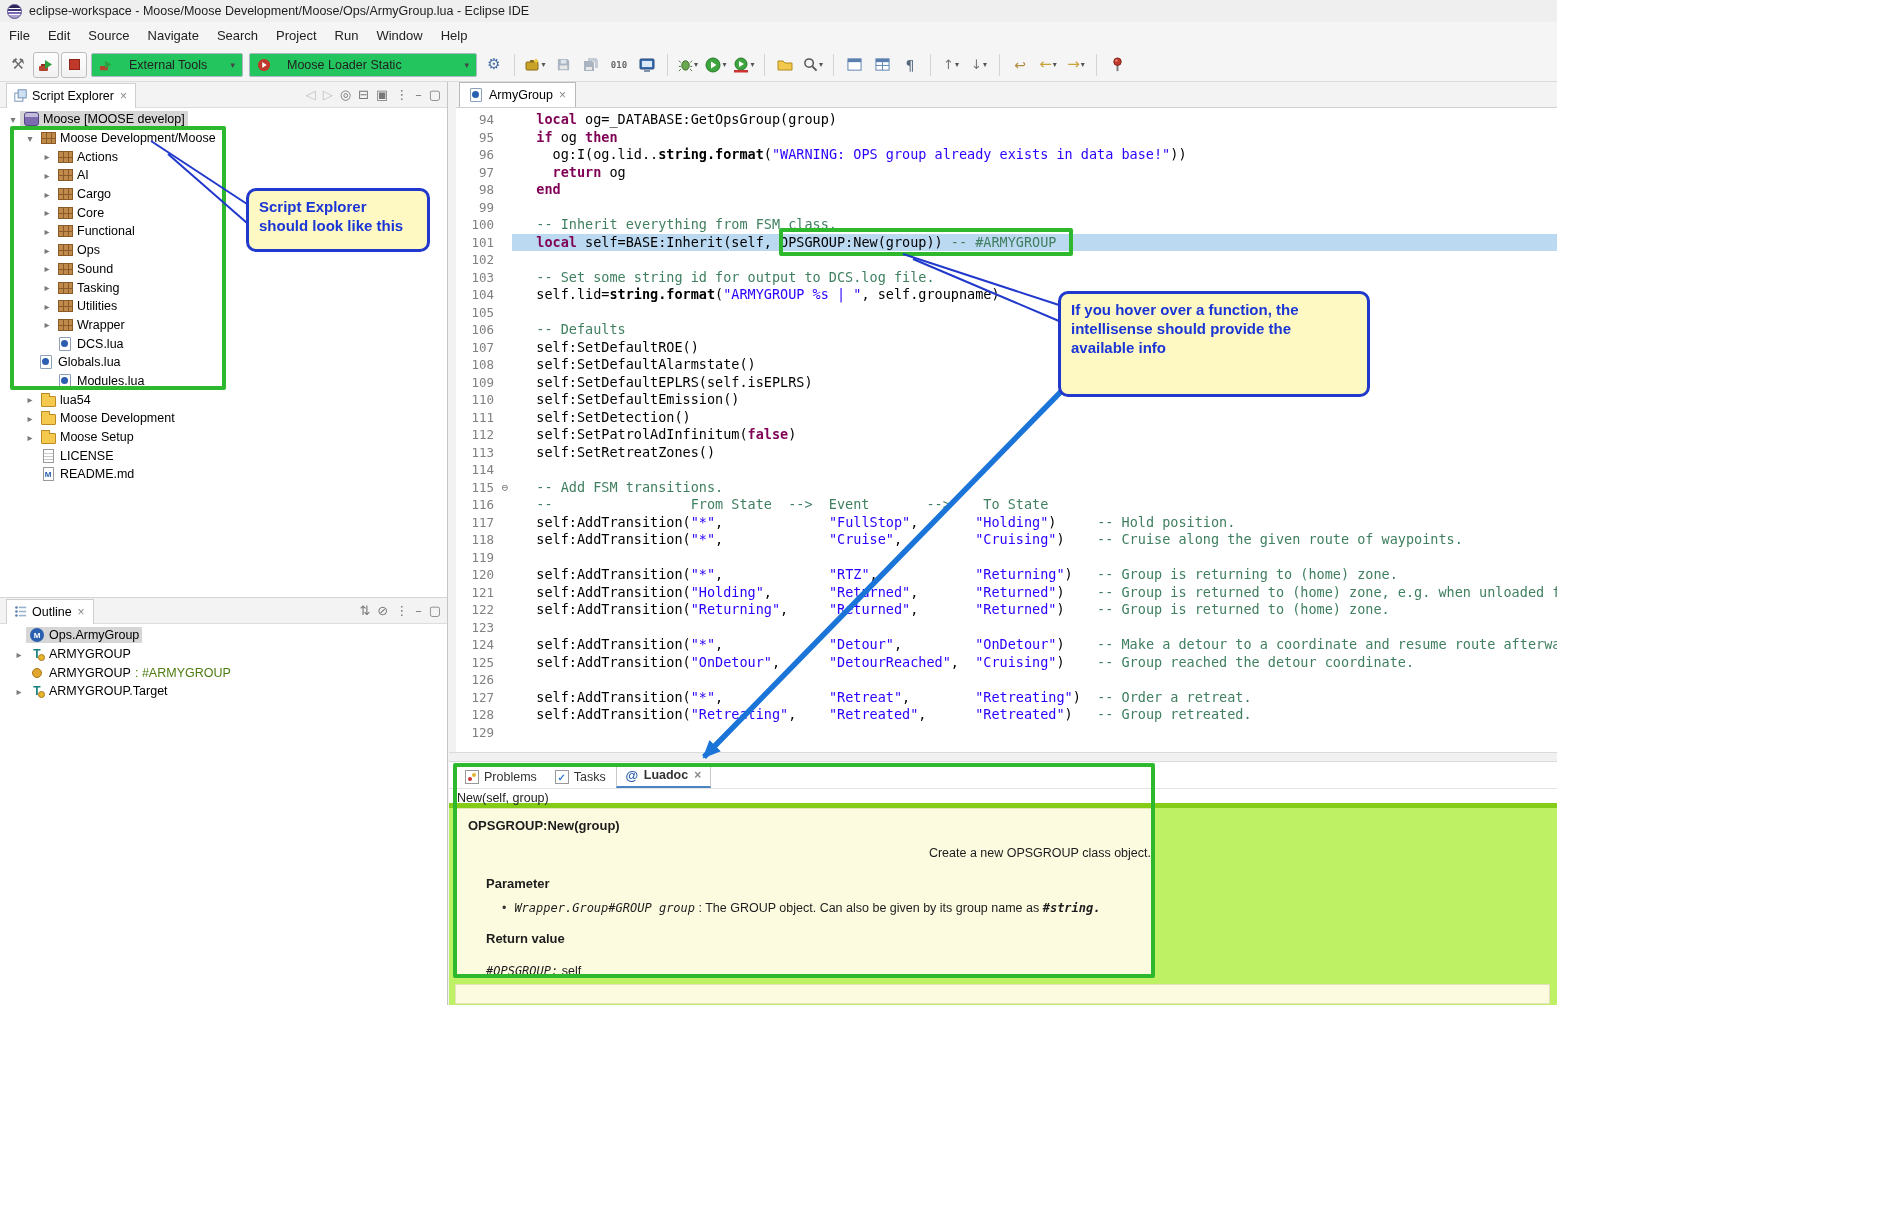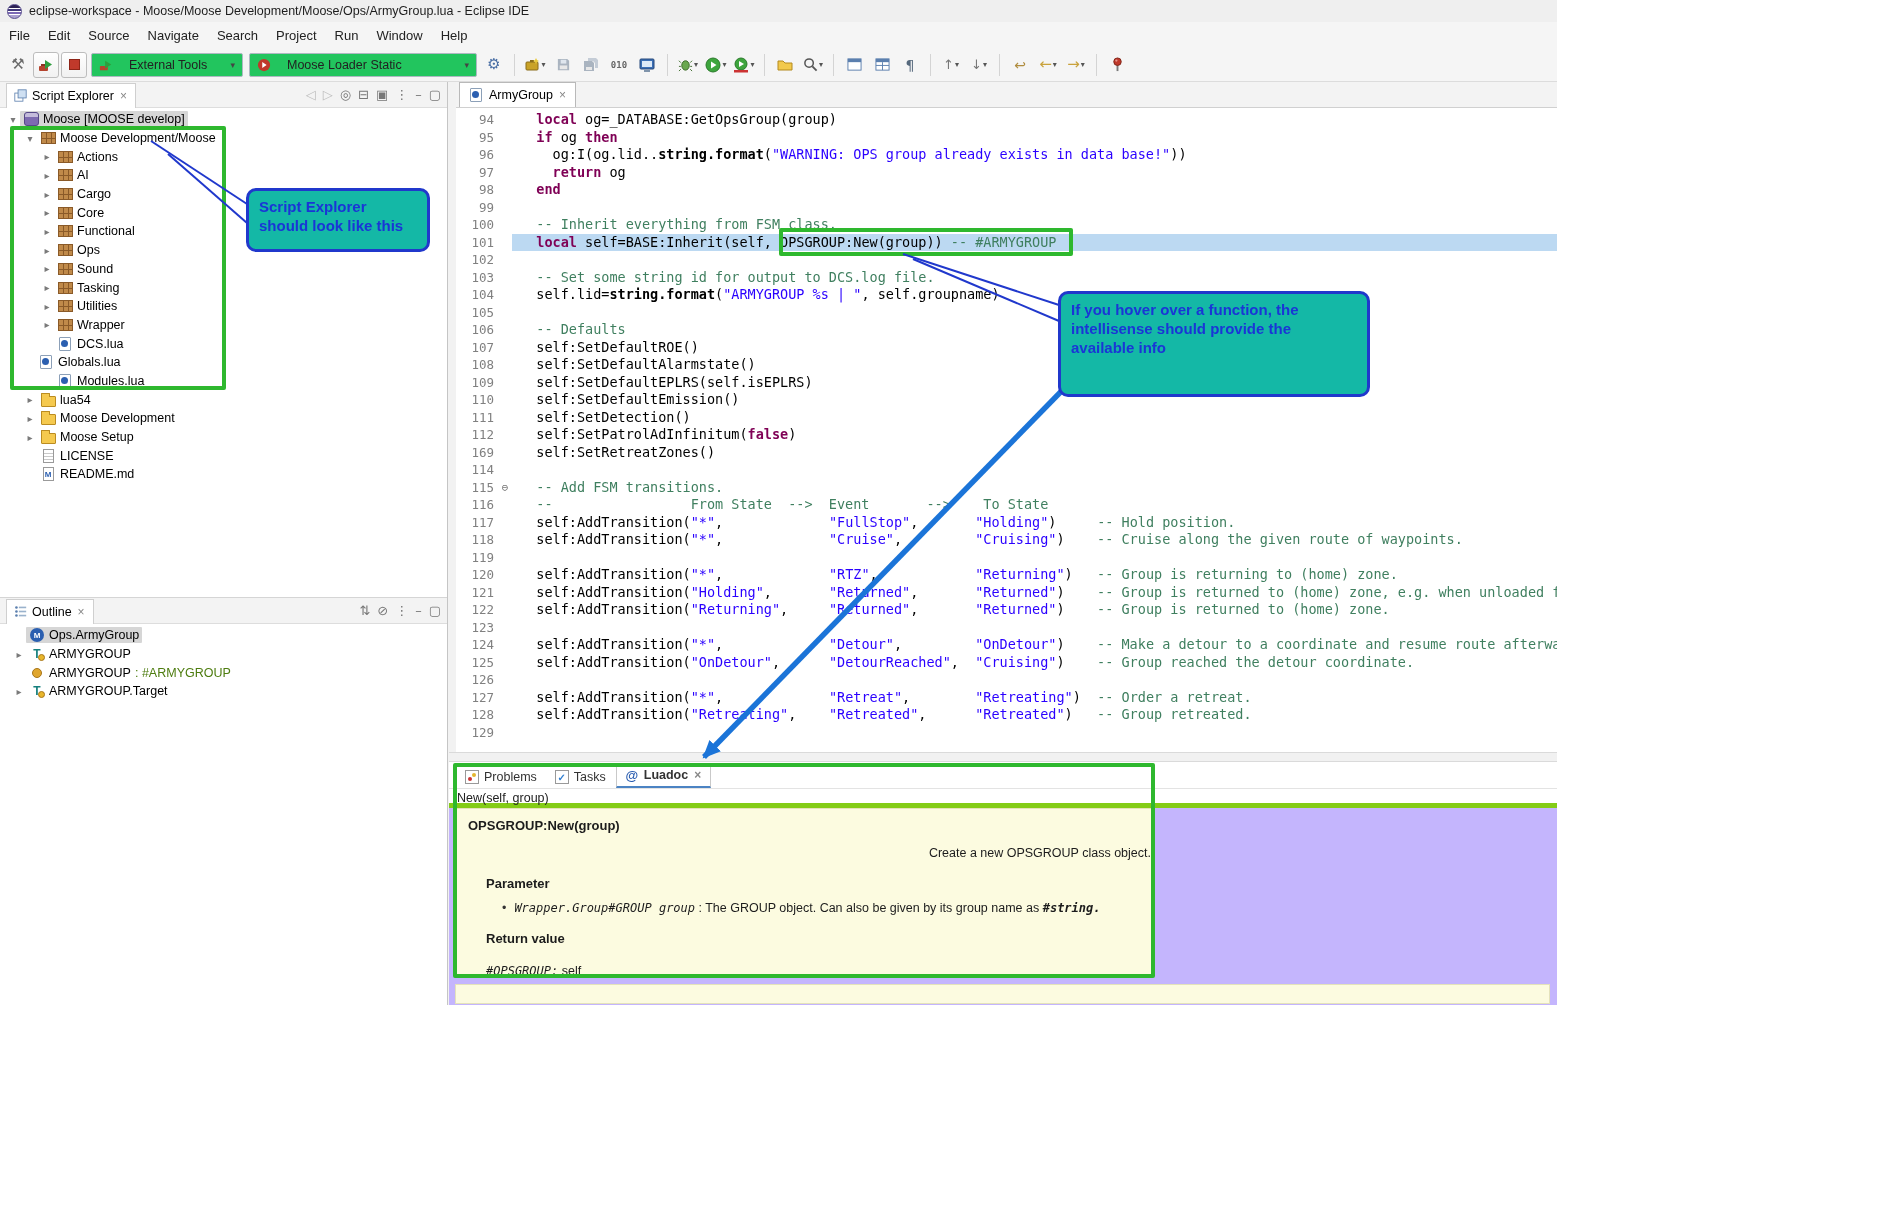--- a/index.html
+++ b/index.html
@@ -64,21 +64,21 @@
   .code { flex:1; white-space:pre; font-size:13.5px; padding-left:8px; color:#000; }
   .code.cur { background:#bcd9f2; }
   .k { color:#7f0055; font-weight:bold; }
   .s { color:#2a00ff; }
   .c { color:#3f7f5f; }
   .p { color:#000; }
   .b { color:#000; font-weight:bold; }
   .h-sash { position:absolute; left:449px; top:752px; width:1108px; height:10px; background:#f1f1f1; border-top:1px solid #dadada; border-bottom:1px solid #dadada; }
 
   
-  .bottom-panel { position:absolute; left:449px; top:762px; width:1108px; height:243px; background:#c4b5fd; }
+  .bottom-panel { position:absolute; left:449px; top:762px; width:1108px; height:243px; background:#bef264; }
   .bp-tabbar { position:absolute; left:0; top:0; right:0; height:27px; display:flex; align-items:flex-end; padding-left:8px; gap:2px; background:#fff; border-bottom:1px solid #e3e3e3; }
   .bp-tab { display:inline-flex; align-items:center; gap:5px; font-size:12.5px; padding:4px 8px; color:#333; }
   .bp-tab.active { font-weight:bold; border:1px solid #c9c9c9; border-bottom:2px solid #4b83c3; background:#fff; }
   .bp-sig { position:absolute; left:0; top:27px; right:0; height:19px; font-size:12.5px; color:#222; padding:2px 8px; background:#fff; border-bottom:5px solid #84cc16; }
   .doc-area { position:absolute; left:6px; top:46px; width:697px; height:168px; background:#fcfbe0; border:1px solid #e4e2bb; font-size:12.5px; color:#1c1c1c; overflow:hidden; }
   .doc-title { font-weight:bold; font-size:13px; margin:9px 0 0 12px; }
   .doc-desc { margin:13px 0 0 30px;text-align:right; }
   .doc-h { font-weight:bold; font-size: 13px; margin:16px 0 0 30px; }
   .doc-param { margin:10px 0 0 46px; }
   .bullet { margin-right:8px; color:#333; }
@@ -89,21 +89,21 @@
   .bp-icon { width:14px; height:14px; flex:none; position:relative; display:inline-flex; align-items:center; justify-content:center; }
   .ic-problems { background:#fff; border:1px solid #999; }
   .ic-problems::after { content:""; position:absolute; left:2px; bottom:2px; width:4px; height:4px; background:#cc3333; border-radius:50%; }
   .ic-problems::before { content:""; position:absolute; right:2px; top:2px; width:4px; height:4px; background:#e3b62f; border-radius:50%; }
   .ic-tasks { background:#fff; border:1px solid #999; color:#2e7dd1; font-size:10px; font-weight:bold; }
   .ic-luadoc { color:#2a5db0; font-weight:bold; font-size:13px; }
 
   
   .green-box { position:absolute; border:4px solid #2eb82e; border-radius:2px; z-index:40; pointer-events:none; }
   #svg-overlay { position:absolute; left:0; top:0; width:1897px; height:1213px; z-index:45; pointer-events:none; }
-  .callout { position:absolute; background:#14b8a6; border:3px solid #2038cc; border-radius:10px; color:#1a35d6; font-weight:bold; font-size:15px; line-height:1.25; padding:7px 10px; z-index:50; pointer-events:none; }
+  .callout { position:absolute; background:#fef9c3; border:3px solid #2038cc; border-radius:10px; color:#1a35d6; font-weight:bold; font-size:15px; line-height:1.25; padding:7px 10px; z-index:50; pointer-events:none; }
   .co1 { left:246px; top:188px; width:184px; height:64px; }
   .co2 { left:1058px; top:291px; width:312px; height:106px; }
 </style>
 </head>
 <body>
 
 <div class="window">
 
   <div class="titlebar">
     <span class="ec-logo"></span>
@@ -647,21 +647,21 @@
         <span class="ln">111</span>
         <span class="fold"></span>
         <span class="code"><span class="p">  self:SetDetection()</span></span>
       </div>
       <div class="cl">
         <span class="ln">112</span>
         <span class="fold"></span>
         <span class="code"><span class="p">  self:SetPatrolAdInfinitum(</span><span class="k">false</span><span class="p">)</span></span>
       </div>
       <div class="cl">
-        <span class="ln">169</span>
+        <span class="ln">113</span>
         <span class="fold"></span>
         <span class="code"><span class="p">  self:SetRetreatZones()</span></span>
       </div>
       <div class="cl">
         <span class="ln">114</span>
         <span class="fold"></span>
         <span class="code"></span>
       </div>
       <div class="cl">
         <span class="ln">115</span>

